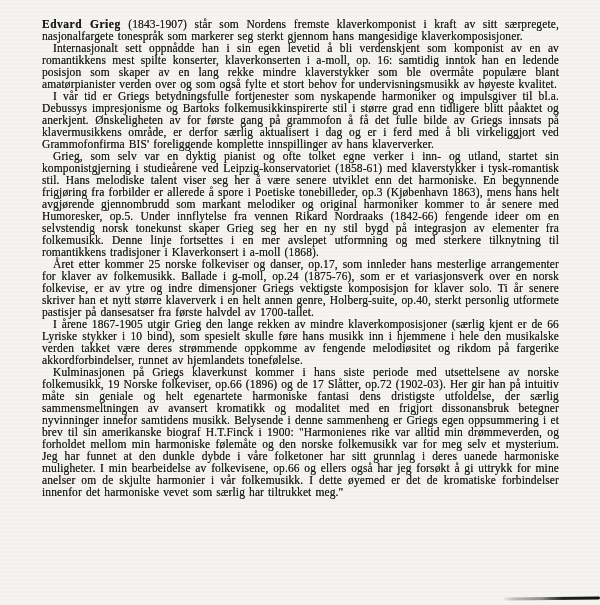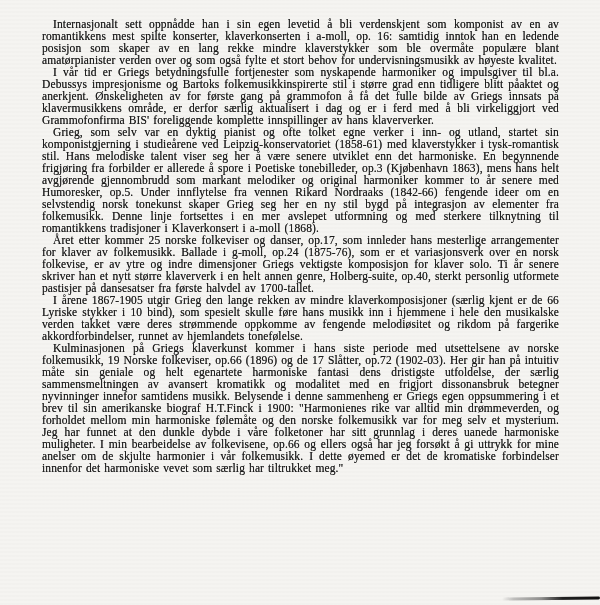--- a/index.html
+++ b/index.html
@@ -46,20 +46,21 @@
       #222 62%,
       #101010 100%);
   }
 </style>
 </head>
 <body>
 
 <div class="page">
   <div class="text-column">
 
+    <p><span class="lead">Edvard Grieg</span><span> (1843-1907) står som Nordens fremste klaverkomponist i kraft av sitt særpregete, nasjonalfargete tonespråk som markerer seg sterkt gjennom hans mangesidige klaverkomposisjoner.</span></p>
 
     <p class="indent"><span>Internasjonalt sett oppnådde han i sin egen levetid å bli verdenskjent som komponist av en av romantikkens mest spilte konserter, klaverkonserten i a-moll, op. 16: samtidig inntok han en ledende posisjon som skaper av en lang rekke mindre klaverstykker som ble overmåte populære blant amatørpianister verden over og som også fylte et stort behov for undervisningsmusikk av høyeste kvalitet.</span></p>
 
     <p class="indent"><span>I vår tid er Griegs betydningsfulle fortjenester som nyskapende harmoniker og impulsgiver til bl.a. Debussys impresjonisme og Bartoks folkemusikkinspirerte stil i større grad enn tidligere blitt påaktet og anerkjent. Ønskeligheten av for første gang på grammofon å få det fulle bilde av Griegs innsats på klavermusikkens område, er derfor særlig aktualisert i dag og er i ferd med å bli virkeliggjort ved Grammofonfirma BIS' foreliggende komplette innspillinger av hans klaververker.</span></p>
 
     <p class="indent"><span>Grieg, som selv var en dyktig pianist og ofte tolket egne verker i inn- og utland, startet sin komponistgjerning i studieårene ved Leipzig-konservatoriet (1858-61) med klaverstykker i tysk-romantisk stil. Hans melodiske talent viser seg her å være senere utviklet enn det harmoniske. En begynnende frigjøring fra forbilder er allerede å spore i Poetiske tonebilleder, op.3 (Kjøbenhavn 1863), mens hans helt avgjørende gjennombrudd som markant melodiker og original harmoniker kommer to år senere med Humoresker, op.5. Under innflytelse fra vennen Rikard Nordraaks (1842-66) fengende ideer om en selvstendig norsk tonekunst skaper Grieg seg her en ny stil bygd på integrasjon av elementer fra folkemusikk. Denne linje fortsettes i en mer avslepet utformning og med sterkere tilknytning til romantikkens tradisjoner i Klaverkonsert i a-moll (1868).</span></p>
 
     <p class="indent"><span>Året etter kommer 25 norske folkeviser og danser, op.17, som innleder hans mesterlige arrangementer for klaver av folkemusikk. Ballade i g-moll, op.24 (1875-76), som er et variasjonsverk over en norsk folkevise, er av ytre og indre dimensjoner Griegs vektigste komposisjon for klaver solo. Ti år senere skriver han et nytt større klaververk i en helt annen genre, Holberg-suite, op.40, sterkt personlig utformete pastisjer på dansesatser fra første halvdel av 1700-tallet.</span></p>
 
     <p class="indent"><span>I årene 1867-1905 utgir Grieg den lange rekken av mindre klaverkomposisjoner (særlig kjent er de 66 Lyriske stykker i 10 bind), som spesielt skulle føre hans musikk inn i hjemmene i hele den musikalske verden takket være deres strømmende oppkomme av fengende melodiøsitet og rikdom på fargerike akkordforbindelser, runnet av hjemlandets tonefølelse.</span></p>

